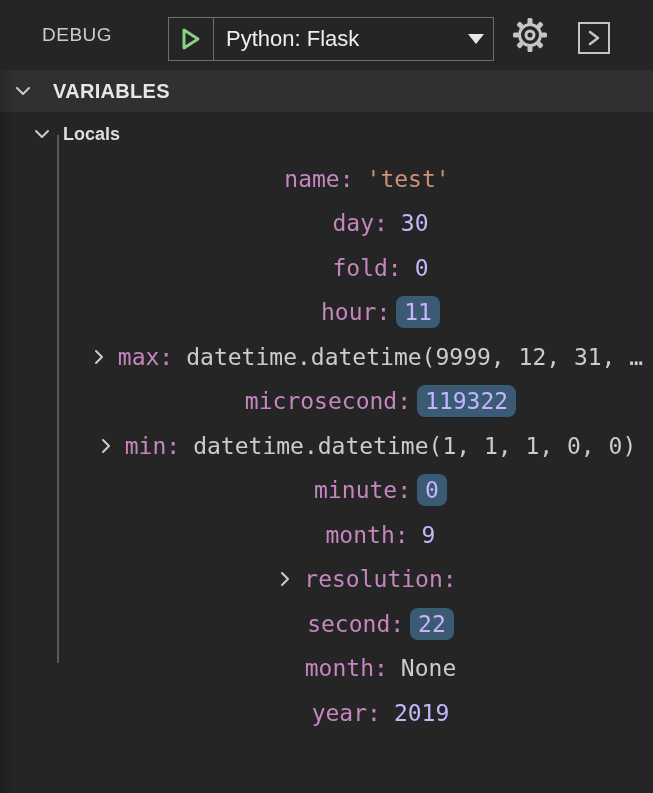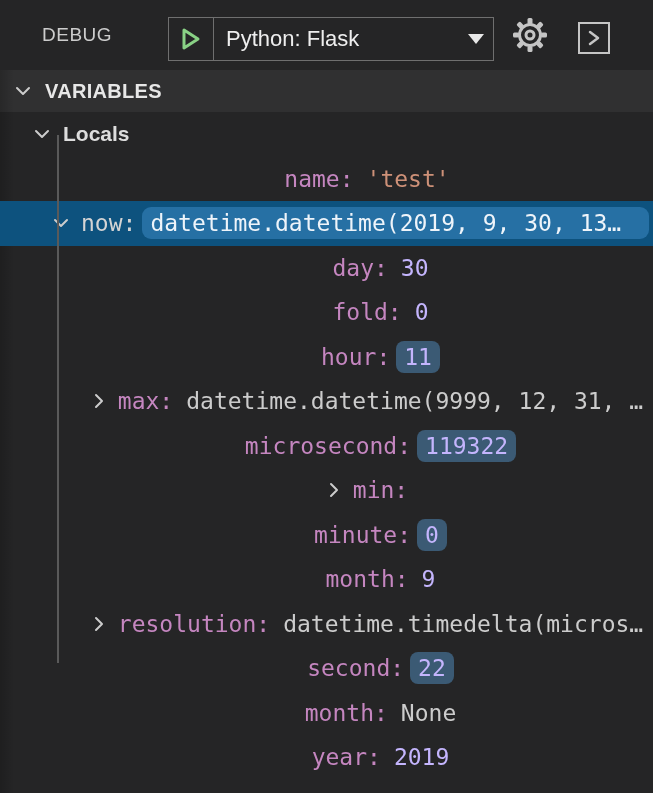--- a/index.html
+++ b/index.html
@@ -58,21 +58,21 @@
   }
   
   #vars-header{
     position:absolute;left:0;top:70px;width:653px;height:42px;
     background:#303031;
     display:flex;align-items:center;
     cursor:pointer;
   }
   #vars-header .chev{margin-left:13px;}
   #vars-header-label{
-    margin-left:12px;
+    margin-left:20px;
     font-weight:bold;font-size:20px;color:#e7e7e7;letter-spacing:0.3px;
   }
   
   #rows{
     position:absolute;left:0;top:112px;width:653px;
   }
   .row{
     position:relative;
     height:44.5px;width:653px;
     display:flex;align-items:center;
@@ -84,21 +84,21 @@
   .chev-slot{
     display:inline-flex;align-items:center;justify-content:center;
     width:24px;height:24px;flex:0 0 auto;
   }
   .indent-0{padding-left:30px;}
   .indent-0 .chev-slot{margin-right:9px;}
   .indent-1{padding-left:49px;}
   .indent-1 .chev-slot{margin-right:8px;}
   .indent-2{padding-left:77px;}
   .indent-2 .chev-slot{margin-right:7px;}
-  .scope-label{font-weight:bold;font-size:21px;color:#dddddd;font-family:"Liberation Sans",sans-serif;}
+  .scope-label{font-weight:bold;font-size:18px;color:#dddddd;font-family:"Liberation Sans",sans-serif;}
   .mono{font-family:"DejaVu Sans Mono", monospace;font-size:23px;justify-content:center;}
   .vkey{color:#c586c0;}
   .vkey.plain{color:#d4d4d4;}
   .vval{margin-left:13px;color:#cccccc;}
   .vval.number{color:#c4b5fd;}
   .vval.string{color:#ce9178;}
   .vval.boxed{
     background:#3b5a74;
     border-radius:8px;
     padding:3px 8px;
@@ -189,29 +189,20 @@
           </svg>
       </span>
       <span class="scope-label">Locals</span>
     </div>
 
   <div class="row mono indent-1">
         <span class="chev-slot"></span>
         <span class="vkey">name:</span>
         <span class="vval string">'test'</span>
       </div>
-      <div class="row mono indent-1 selected">
-        <span class="chev-slot">
-          <svg width="20" height="20" viewBox="0 0 20 20">
-            <polyline points="4,7 10,13 16,7" fill="none" stroke="#cccccc" stroke-width="2" stroke-linecap="round" stroke-linejoin="round"></polyline>
-          </svg>
-        </span>
-        <span class="vkey plain">now:</span>
-        <span class="vval plain boxed">datetime.datetime(2019, 9, 30, 13…</span>
-      </div>
       <div class="row mono indent-2">
         <span class="chev-slot"></span>
         <span class="vkey">day:</span>
         <span class="vval number">30</span>
       </div>
       <div class="row mono indent-2">
         <span class="chev-slot"></span>
         <span class="vkey">fold:</span>
         <span class="vval number">0</span>
       </div>
@@ -234,39 +225,39 @@
         <span class="vkey">microsecond:</span>
         <span class="vval number boxed">119322</span>
       </div>
       <div class="row mono indent-2">
         <span class="chev-slot">
           <svg width="20" height="20" viewBox="0 0 20 20">
             <polyline points="7,4 13,10 7,16" fill="none" stroke="#cccccc" stroke-width="2" stroke-linecap="round" stroke-linejoin="round"></polyline>
           </svg>
         </span>
         <span class="vkey">min:</span>
+        <span class="vval plain">datetime.datetime(1, 1, 1, 0, 0)</span>
       </div>
       <div class="row mono indent-2">
         <span class="chev-slot"></span>
         <span class="vkey">minute:</span>
         <span class="vval number boxed">0</span>
       </div>
       <div class="row mono indent-2">
         <span class="chev-slot"></span>
         <span class="vkey">month:</span>
         <span class="vval number">9</span>
       </div>
       <div class="row mono indent-2">
         <span class="chev-slot">
           <svg width="20" height="20" viewBox="0 0 20 20">
             <polyline points="7,4 13,10 7,16" fill="none" stroke="#cccccc" stroke-width="2" stroke-linecap="round" stroke-linejoin="round"></polyline>
           </svg>
         </span>
         <span class="vkey">resolution:</span>
-        <span class="vval plain">datetime.timedelta(micros…</span>
       </div>
       <div class="row mono indent-2">
         <span class="chev-slot"></span>
         <span class="vkey">second:</span>
         <span class="vval number boxed">22</span>
       </div>
       <div class="row mono indent-2">
         <span class="chev-slot"></span>
         <span class="vkey">month:</span>
         <span class="vval plain">None</span>

